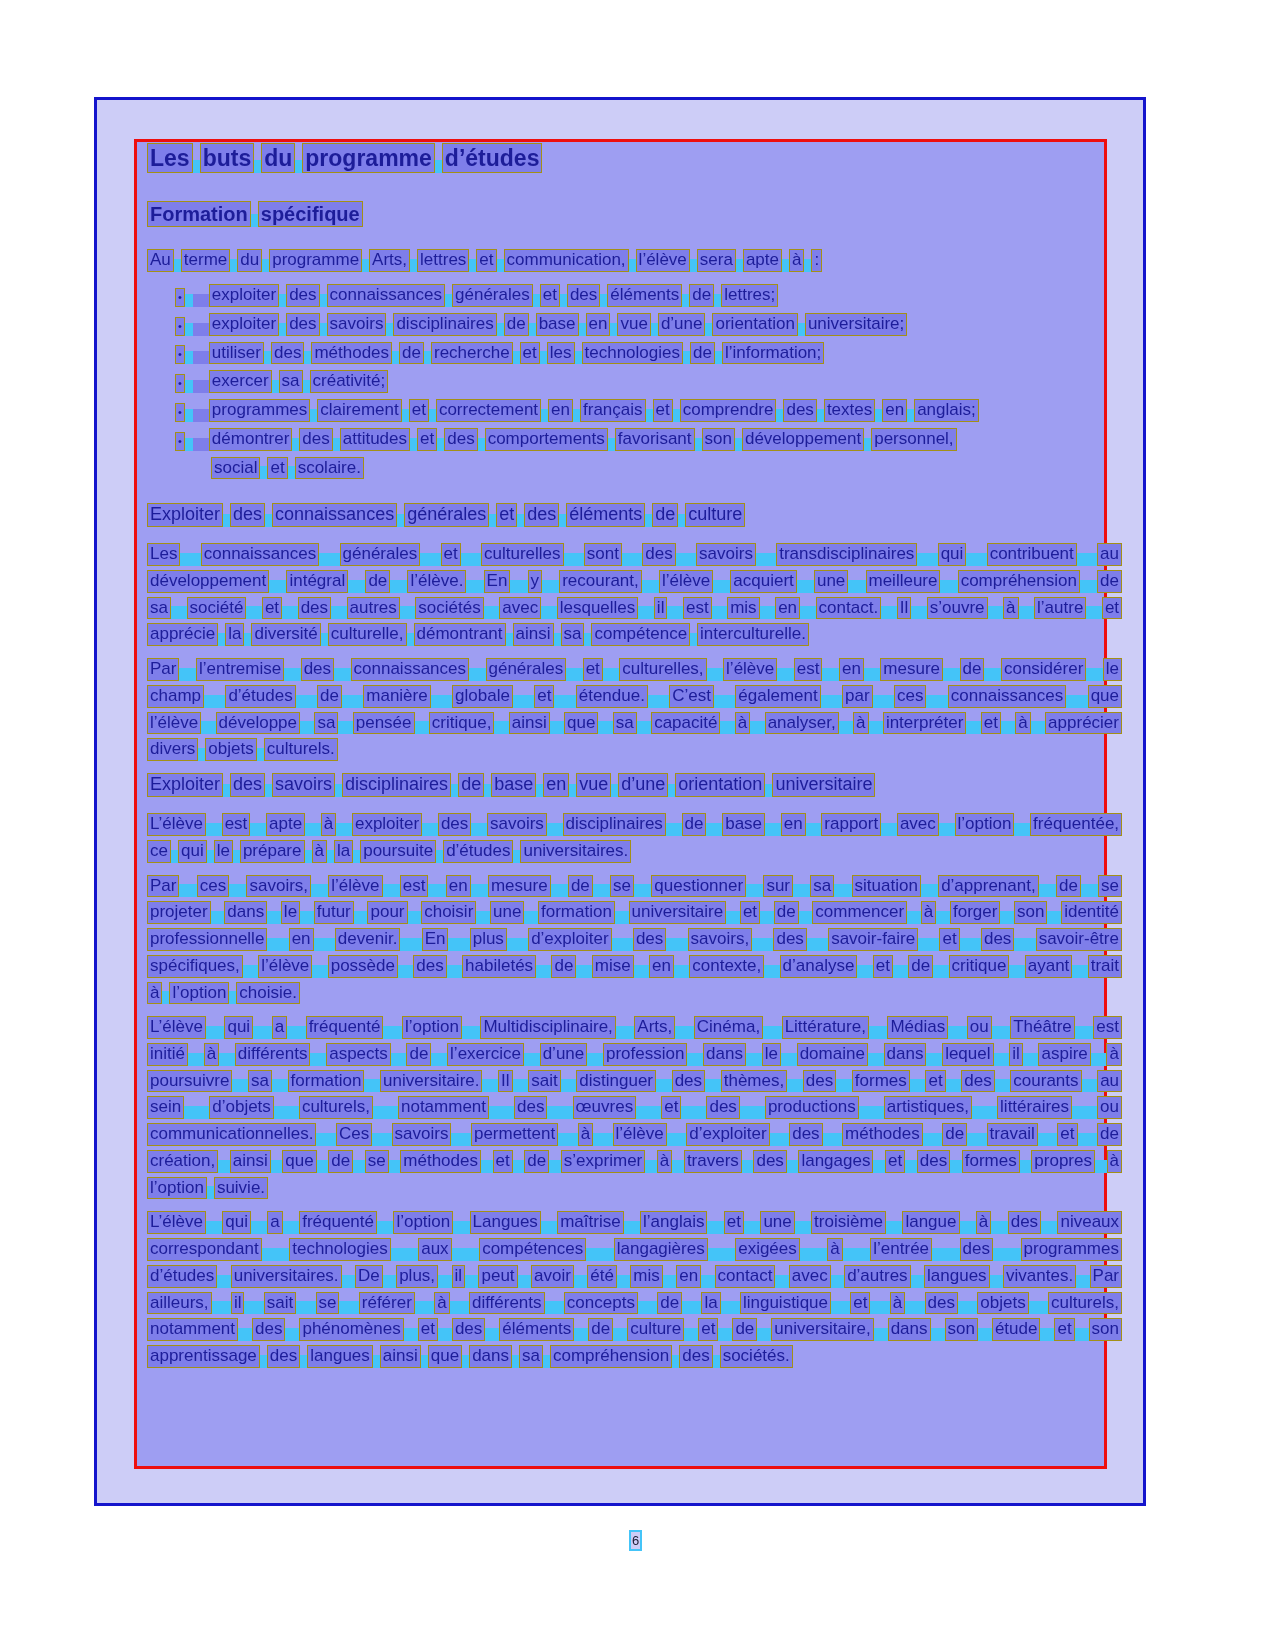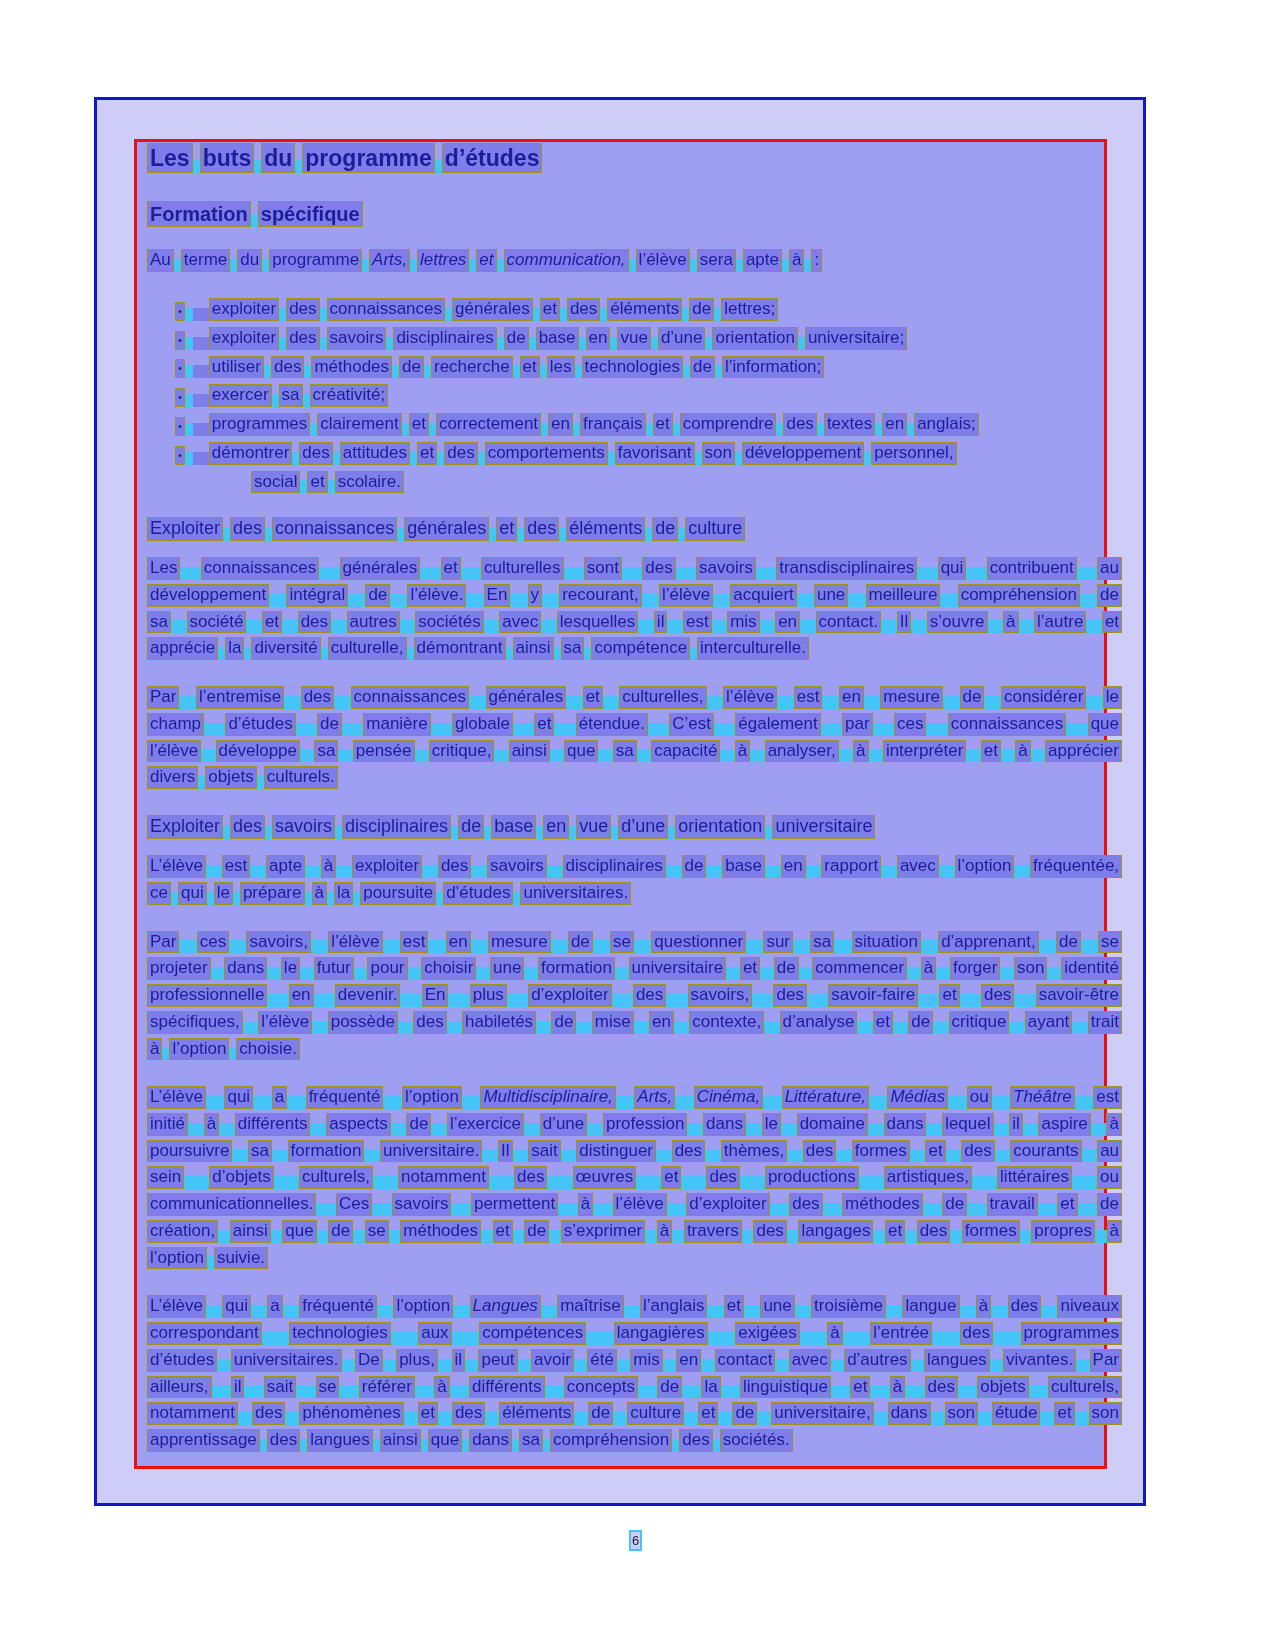--- a/index.html
+++ b/index.html
@@ -16,41 +16,41 @@
     background:var(--block-fill);border:3px solid var(--block-red);box-sizing:border-box;
   }
   .doc{
     position:absolute;left:147px;top:143px;width:1000px;
   }
   .block{margin-bottom:24px;}
   .block:last-child{margin-bottom:0;}
   .b-title{margin-bottom:28px;}
   .b-subtitle{margin-bottom:22px;}
   .b-heading{margin-bottom:16px;}
-  .b-para{margin-bottom:26px;}
+  .b-para{margin-bottom:12px;}
   .line{display:flex;align-items:flex-end;margin-bottom:4px;flex-wrap:nowrap;}
   .b-bullets .line{margin-bottom:6px;}
   .line.justify{width:975px;}
   .line.justify .gap{flex:1 1 auto;}
-  .line.cont{margin-left:104px;}
+  .line.cont{margin-left:64px;}
   .gap{flex:0 0 auto;width:7px;height:13px;background:var(--space-cyan);}
   .gap.wide{
     width:24px;
     background:linear-gradient(to right, var(--space-cyan) 8px, var(--word-bg) 8px);
   }
   .word{
     background:var(--word-bg);
     border:1px solid var(--word-border);
     color:var(--ink);
     padding:0 2px;
     line-height:1.22;
     white-space:pre;
     font-size:17px;
   }
-  .word.it{font-style:italic;}
+  .word.it{}
   .b-title .word{font-size:23px;font-weight:bold;}
   .b-subtitle .word{font-size:20px;font-weight:bold;}
   .b-heading .word{font-size:18px;}
   .bullet{
     font-size:11px;margin-left:28px;line-height:1;
     height:17px;display:flex;align-items:center;
   }
   .page-number{
     position:absolute;left:629px;top:1530px;
     border:2px solid var(--space-cyan);

